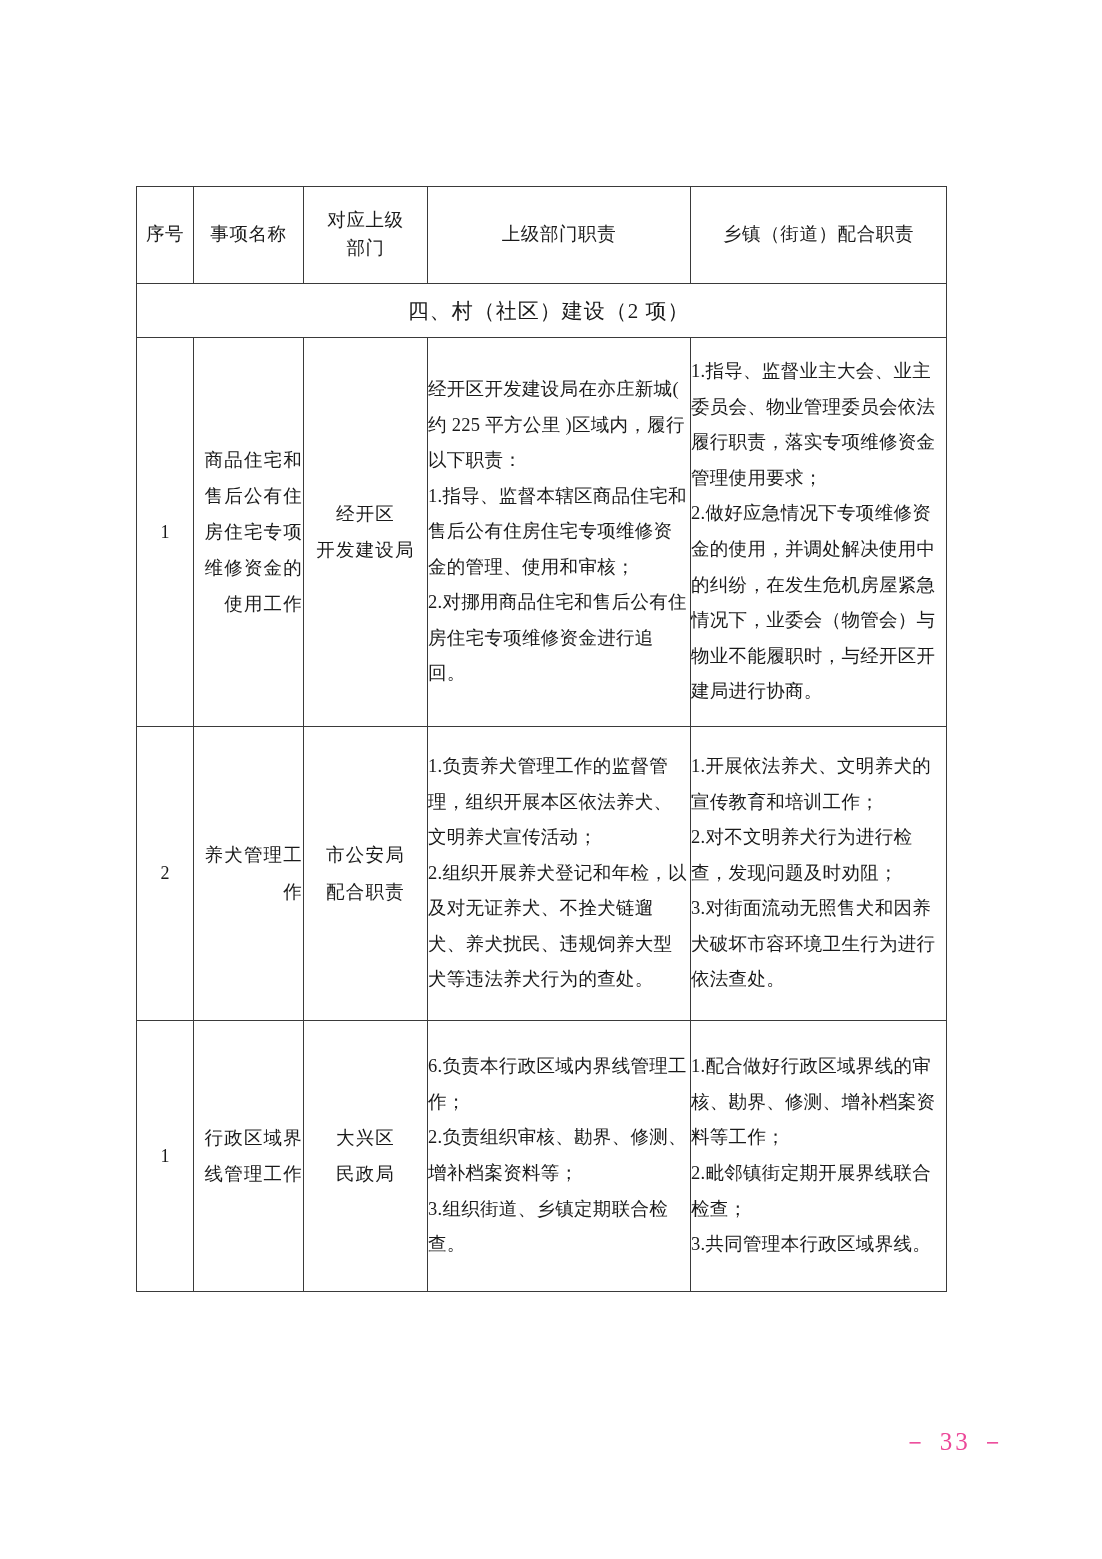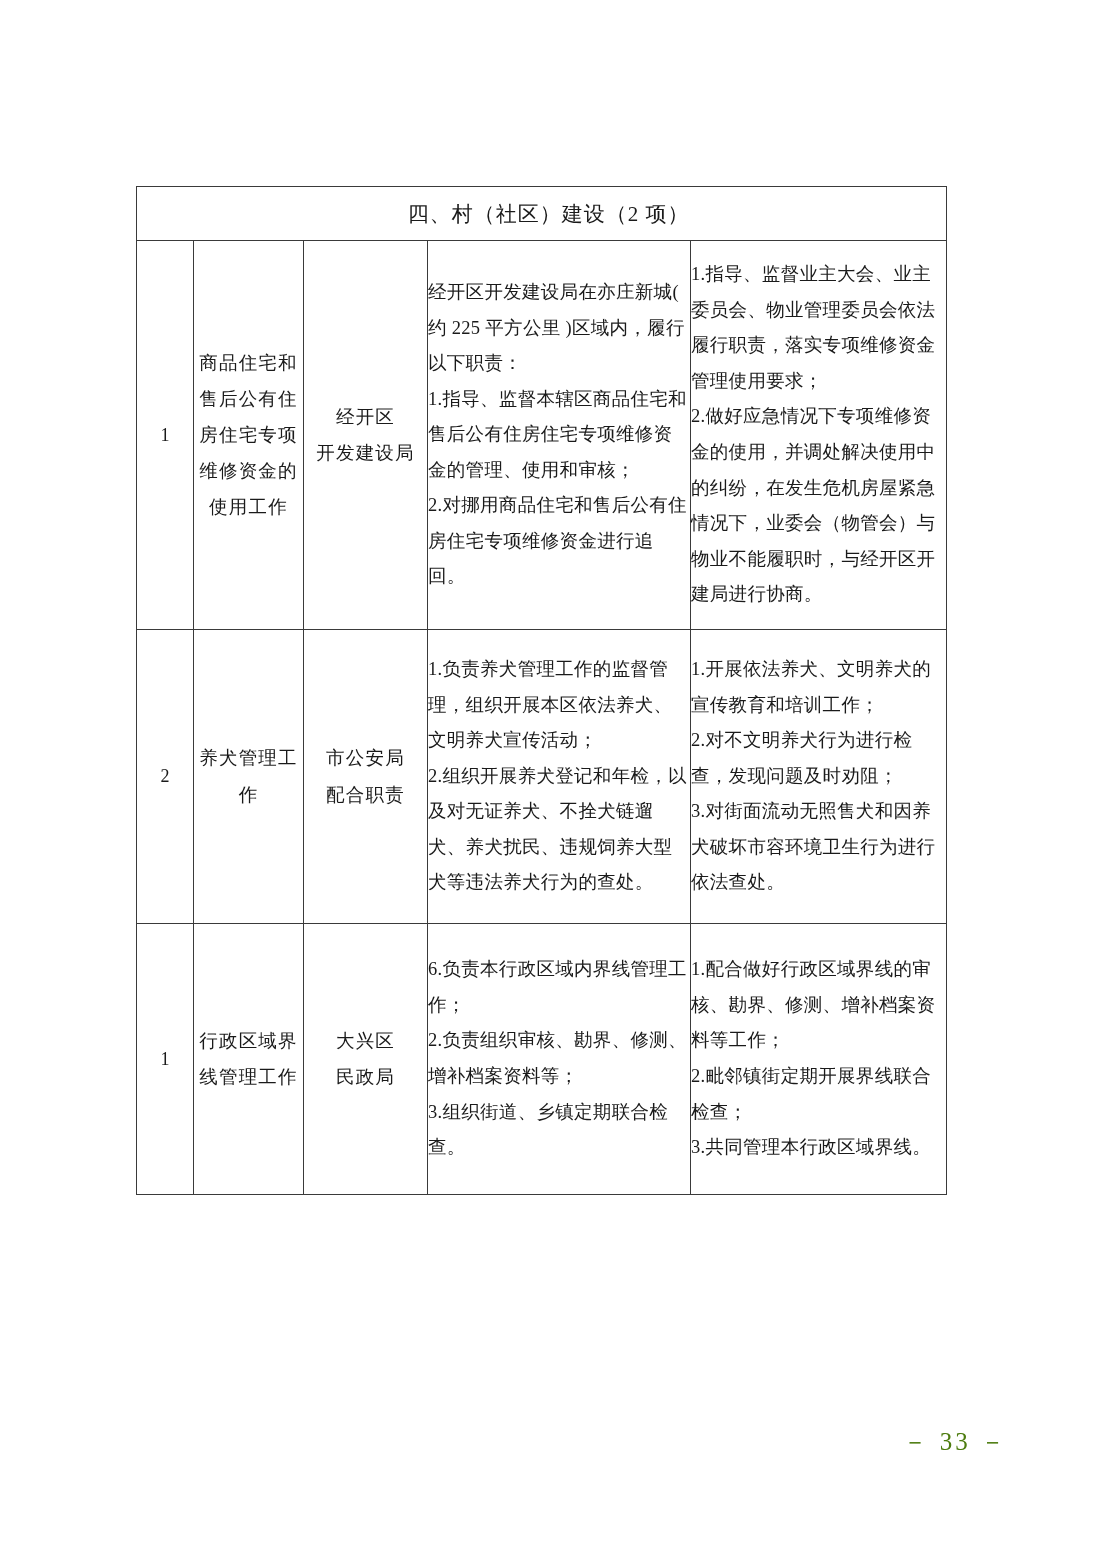--- a/index.html
+++ b/index.html
@@ -68,21 +68,21 @@
     padding-left: 14px;
   }
 
   
   .num-cell {
     text-align: center;
     font-size: 18px;
     font-family: "Liberation Serif", serif;
   }
   .name-cell {
-    text-align: center;
+    text-align: right;
     font-size: 18.5px;
     line-height: 1.95;
     letter-spacing: 1.2px;
     padding: 6px 8px;
   }
   .dept-cell {
     text-align: center;
     font-size: 18.5px;
     line-height: 1.95;
     letter-spacing: 1.2px;
@@ -102,39 +102,47 @@
   .row-h3 td { height: 270px; }
 
   .page-number {
     position: absolute;
     left: 0;
     top: 1425px;
     width: 1008px;
     text-align: right;
     font-size: 25px;
     letter-spacing: 3px;
-    color: #4d7c0f;
+    color: #ec4899;
     font-family: "Liberation Serif", serif;
   }
 </style>
 </head>
 <body>
 
 <div class="page">
 
   <table class="doc-table">
     <colgroup>
       <col class="c1">
         <col class="c2">
         <col class="c3">
         <col class="c4">
         <col class="c5">
     </colgroup>
     <tbody>
 
+      <tr class="hdr-row">
+        <td>序号</td>
+        <td>事项名称</td>
+        <td style="white-space:pre-line">对应上级
+部门</td>
+        <td>上级部门职责</td>
+        <td>乡镇（街道）配合职责</td>
+      </tr>
 
       <tr class="section-row">
         <td colspan="5">四、村（社区）建设（2 项）</td>
       </tr>
 
       <tr class="row-h1">
         <td class="num-cell">1</td>
         <td class="name-cell">商品住宅和售后公有住房住宅专项维修资金的使用工作</td>
         <td class="dept-cell" style="white-space:pre-line">经开区
 开发建设局</td>

